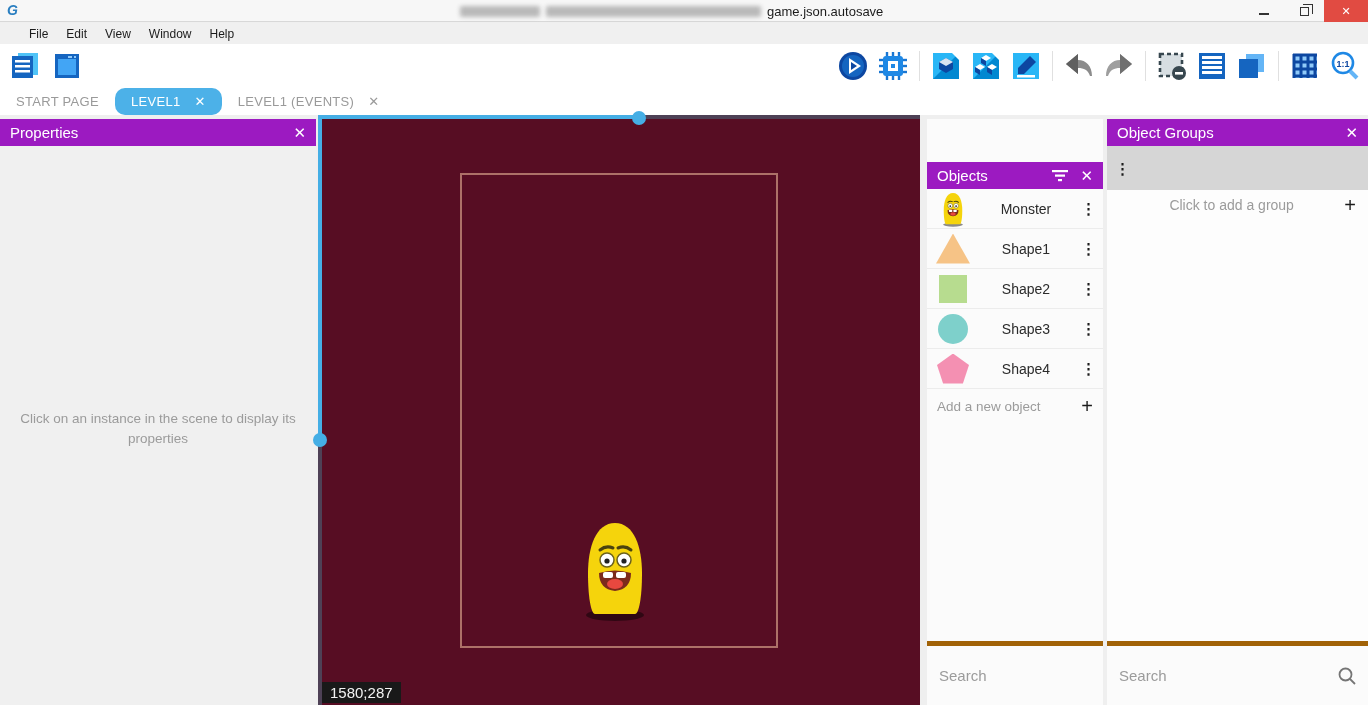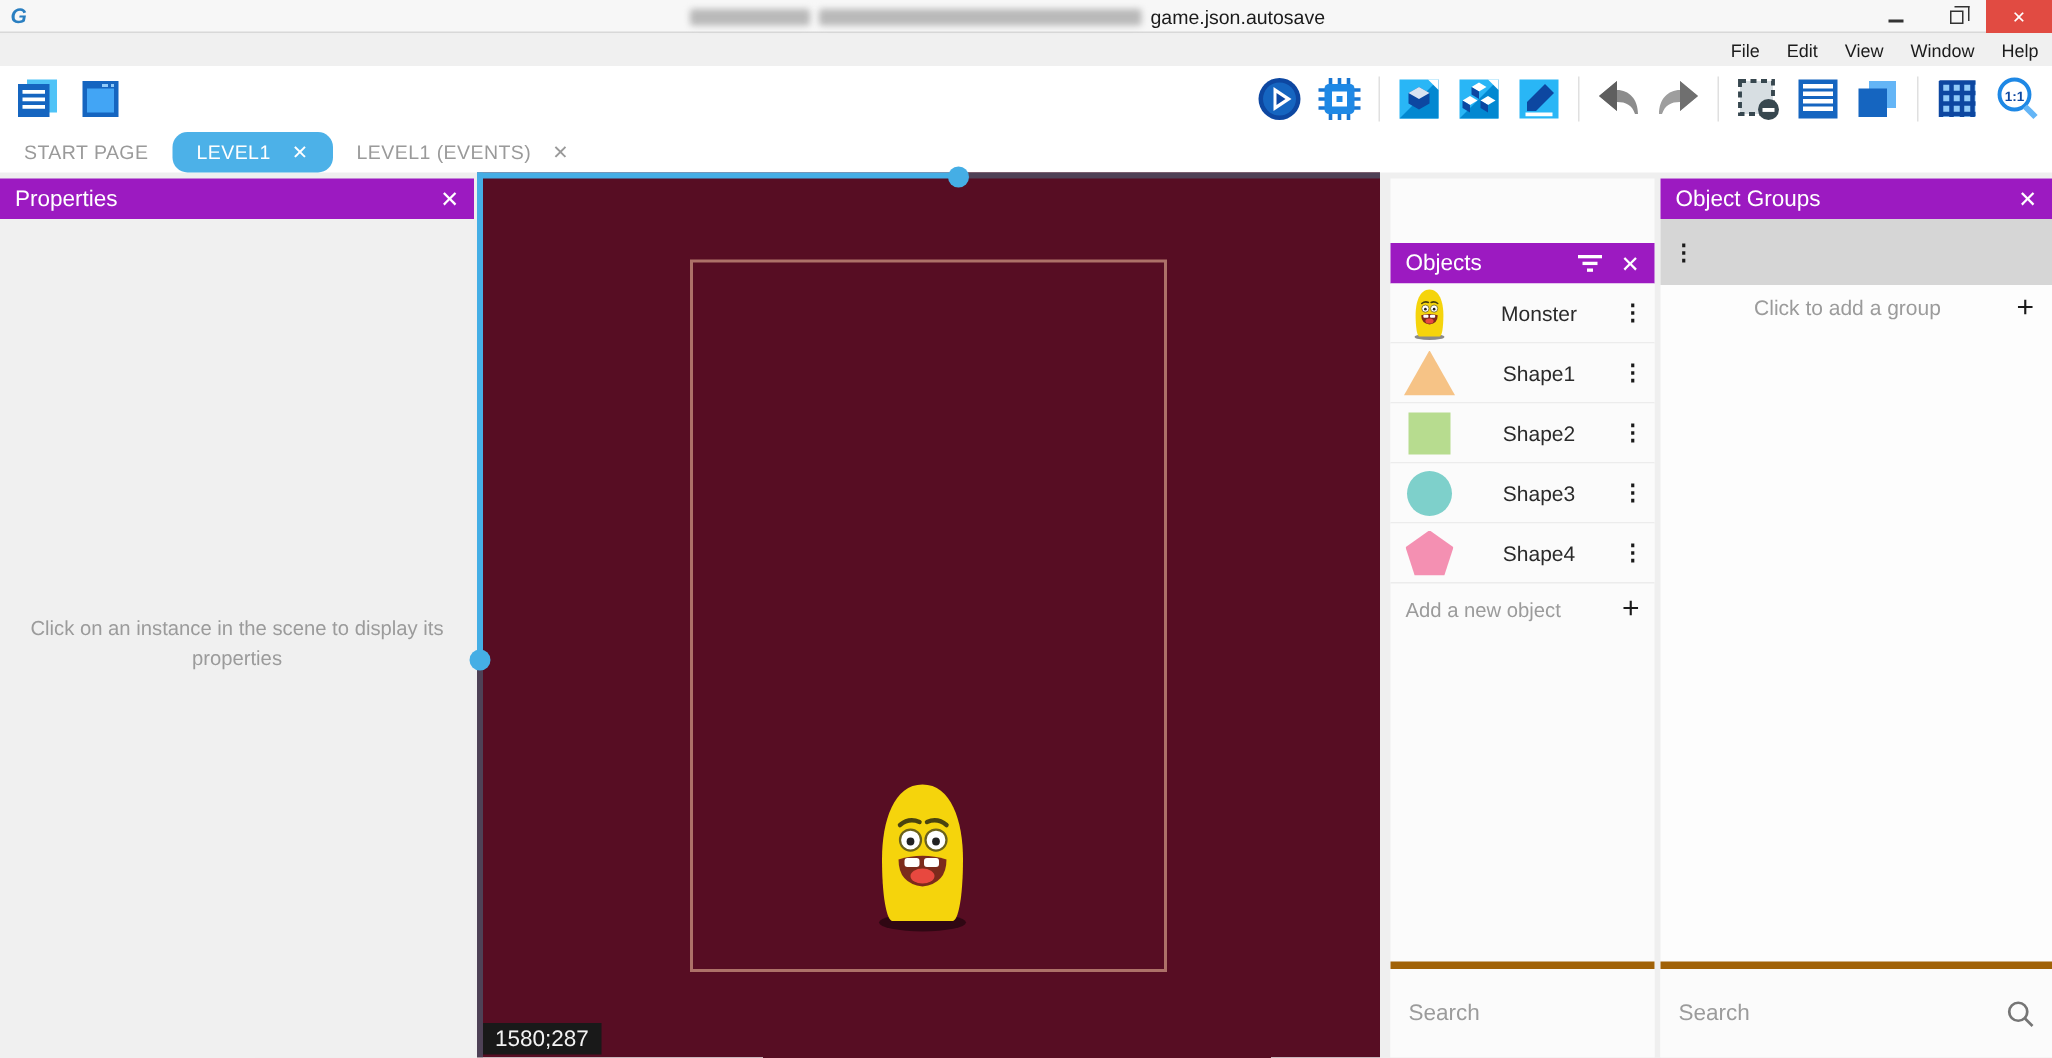--- a/index.html
+++ b/index.html
@@ -12,21 +12,21 @@
   .title-center { position:absolute; left:460px; top:0; height:22px; display:flex; align-items:center; font-size:13px; color:#1b1b1b; }
   .blurbox { display:inline-block; height:11px; background:#b9b9b9; border-radius:2px; filter:blur(2px); margin-right:6px; }
   .win-controls { position:absolute; right:0; top:0; height:22px; display:flex; }
   .win-btn { width:40px; height:22px; display:flex; align-items:center; justify-content:center; font-size:11px; color:#333; }
   .win-btn.close { width:44px; background:#e14b42; color:#fff; }
   .restore-glyph { width:9px; height:9px; border:1px solid #333; position:relative; }
   .restore-glyph:before { content:""; position:absolute; left:2px; top:-4px; width:9px; height:9px; border:1px solid #333; border-left:none; border-bottom:none; }
   .min-glyph { width:10px; height:0; border-top:2px solid #333; margin-top:6px; }
 
   
-  .menubar { position:absolute; top:23px; left:0; right:0; height:21px; background:#f0f0f0; display:flex; align-items:center; padding-left:9px; font-size:12px;justify-content:flex-end; }
+  .menubar { position:absolute; top:23px; left:0; right:0; height:21px; background:#f0f0f0; display:flex; align-items:center; padding-left:20px; font-size:12px; }
   .menu-item { padding:2px 9px; color:#1b1b1b; }
 
   
   .toolbar { position:absolute; top:44px; left:0; right:0; height:44px; background:#ffffff; display:flex; align-items:center; }
   .tb-left { display:flex; align-items:center; gap:8px; padding-left:8px; }
   .tb-right { margin-left:auto; display:flex; align-items:center; gap:6px; padding-right:6px; }
   .tb-btn { width:34px; height:34px; display:flex; align-items:center; justify-content:center; background:none; border:none; }
   .tb-sep { width:1px; height:30px; background:#e0e0e0; margin:0 3px; }
 
   

